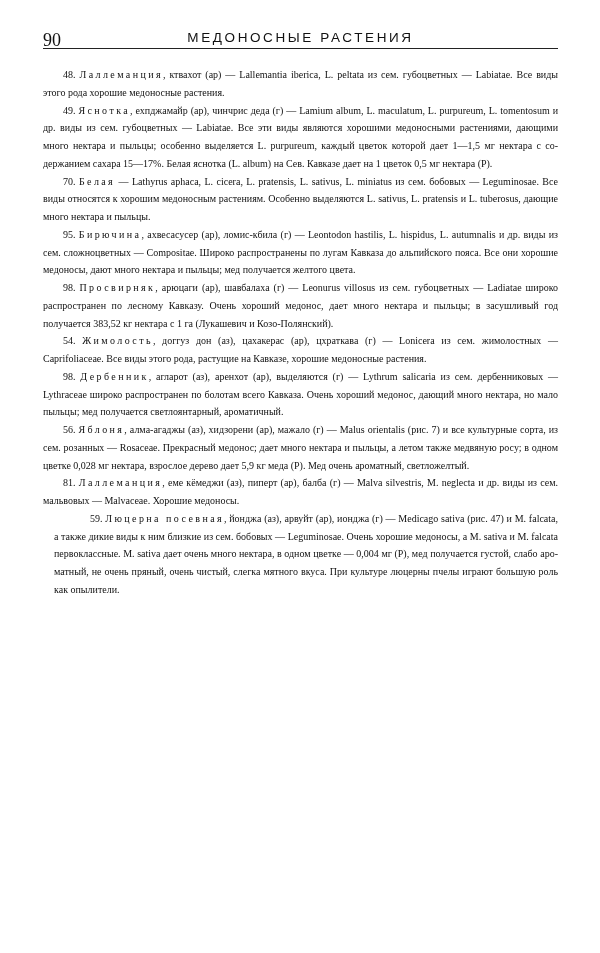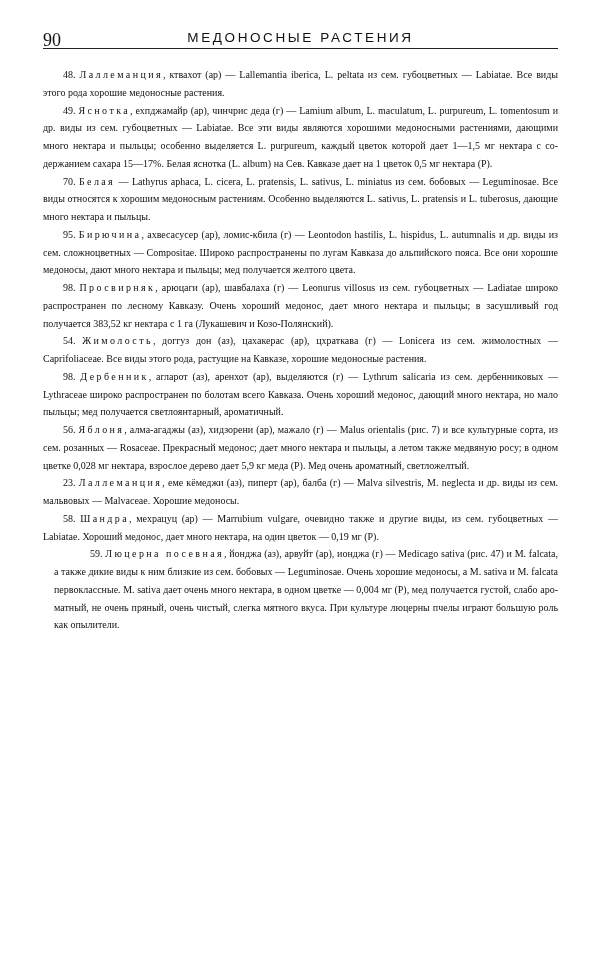--- a/index.html
+++ b/index.html
@@ -35,18 +35,17 @@
 
   <div class="body-text">
     <p class="entry"><span>48.</span> <span class="term">Лаллеманция</span><span>, ктвахот (ар) — Lallemantia iberica, L. peltata из сем. губоцветных — Labiatae. Все виды этого рода хорошие медонос­ные растения.</span></p>
     <p class="entry"><span>49.</span> <span class="term">Яснотка</span><span>, ехпджамайр (ар), чинчрис деда (г) — Lamium al­bum, L. maculatum, L. purpureum, L. tomentosum и др. виды из сем. губоцветных — Labiatae. Все эти виды являются хорошими медоносны­ми растениями, дающими много нектара и пыльцы; особенно выделяет­ся L. purpureum, каждый цветок которой дает 1—1,5 мг нектара с со­держанием сахара 15—17%. Белая яснотка (L. album) на Сев. Кавказе дает на 1 цветок 0,5 мг нектара (Р).</span></p>
     <p class="entry"><span>70.</span> <span class="term">Белая</span><span> — Lathyrus aphaca, L. cicera, L. pratensis, L. sativus, L. miniatus из сем. бобовых — Leguminosae. Все виды относятся к хорошим медоносным растениям. Особенно выделяются L. sativus, L. pratensis и L. tuberosus, дающие много нектара и пыльцы.</span></p>
     <p class="entry"><span>95.</span> <span class="term">Бирючина</span><span>, ахвесасусер (ар), ломис-кбила (г) — Leontodon ha­stilis, L. hispidus, L. autumnalis и др. виды из сем. сложноцветных — Compositae. Широко распространены по лугам Кавказа до альпийского пояса. Все они хорошие медоносы, дают много нектара и пыльцы; мед получается желтого цвета.</span></p>
     <p class="entry"><span>98.</span> <span class="term">Просвирняк</span><span>, арюцаги (ар), шавбалаха (г) — Leonurus villosus из сем. губоцветных — Ladiatae широко распространен по лесному Кав­казу. Очень хороший медонос, дает много нектара и пыльцы; в засуш­ливый год получается 383,52 кг нектара с 1 га (Лукашевич и Козо-Полянский).</span></p>
     <p class="entry"><span>54.</span> <span class="term">Жимолость</span><span>, доггуз дон (аз), цахакерас (ар), цхраткава (г) — Lonicera из сем. жимолостных — Caprifoliaceae. Все виды этого рода, растущие на Кавказе, хорошие медоносные растения.</span></p>
     <p class="entry"><span>98.</span> <span class="term">Дербенник</span><span>, агларот (аз), аренхот (ар), выделяются (г) — Lythrum salicaria из сем. дербенниковых — Lythraceae широко распро­странен по болотам всего Кавказа. Очень хороший медонос, дающий много нектара, но мало пыльцы; мед получается светлоянтарный, аро­матичный.</span></p>
     <p class="entry"><span>56.</span> <span class="term">Яблоня</span><span>, алма-агаджы (аз), хидзорени (ар), мажало (г) — Ma­lus orientalis (рис. 7) и все культурные сорта, из сем. розанных — Rosa­ceae. Прекрасный медонос; дает много нектара и пыльцы, а летом так­же медвяную росу; в одном цветке 0,028 мг нектара, взрослое дерево дает 5,9 кг меда (Р). Мед очень ароматный, светложелтый.</span></p>
-    <p class="entry"><span>23.</span> <span class="term">Лаллеманция</span><span>, еме кёмеджи (аз), пиперт (ар), балба (г) — Malva silvestris, M. neglecta и др. виды из сем. мальвовых — Malva­ceae. Хорошие медоносы.</span></p>
-    <p class="entry"><span>58.</span> <span class="term">Шандра</span><span>, мехрацуц (ар) — Marrubium vulgare, очевидно также и другие виды, из сем. губоцветных — Labiatae. Хороший медонос, дает много нектара, на один цветок — 0,19 мг (Р).</span></p>
+    <p class="entry"><span>81.</span> <span class="term">Лаллеманция</span><span>, еме кёмеджи (аз), пиперт (ар), балба (г) — Malva silvestris, M. neglecta и др. виды из сем. мальвовых — Malva­ceae. Хорошие медоносы.</span></p>
     <p class="entry indent2"><span>59.</span> <span class="term">Люцерна посевная</span><span>, йонджа (аз), арвуйт (ар), ионджа (г) — Medicago sativa (рис. 47) и M. falcata, а также дикие виды к ним близкие из сем. бобовых — Leguminosae. Очень хорошие медоносы, а M. sativa и M. falcata первоклассные. M. sativa дает очень много нек­тара, в одном цветке — 0,004 мг (Р), мед получается густой, слабо аро­матный, не очень пряный, очень чистый, слегка мятного вкуса. При культуре люцерны пчелы играют большую роль как опылители.</span></p>
 
   </div>
 </div>
 
 </body></html>

